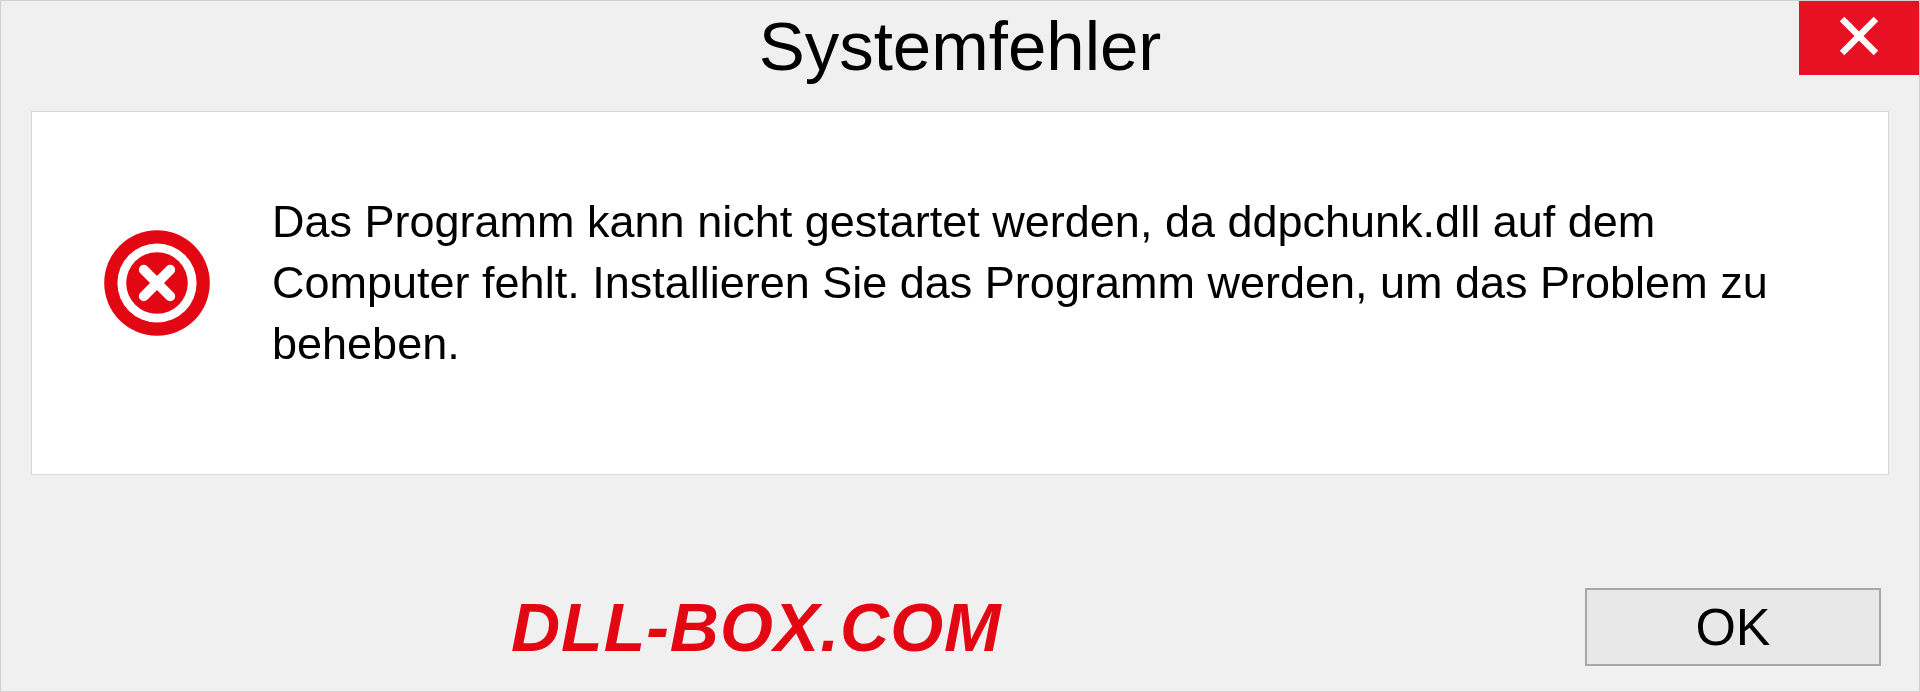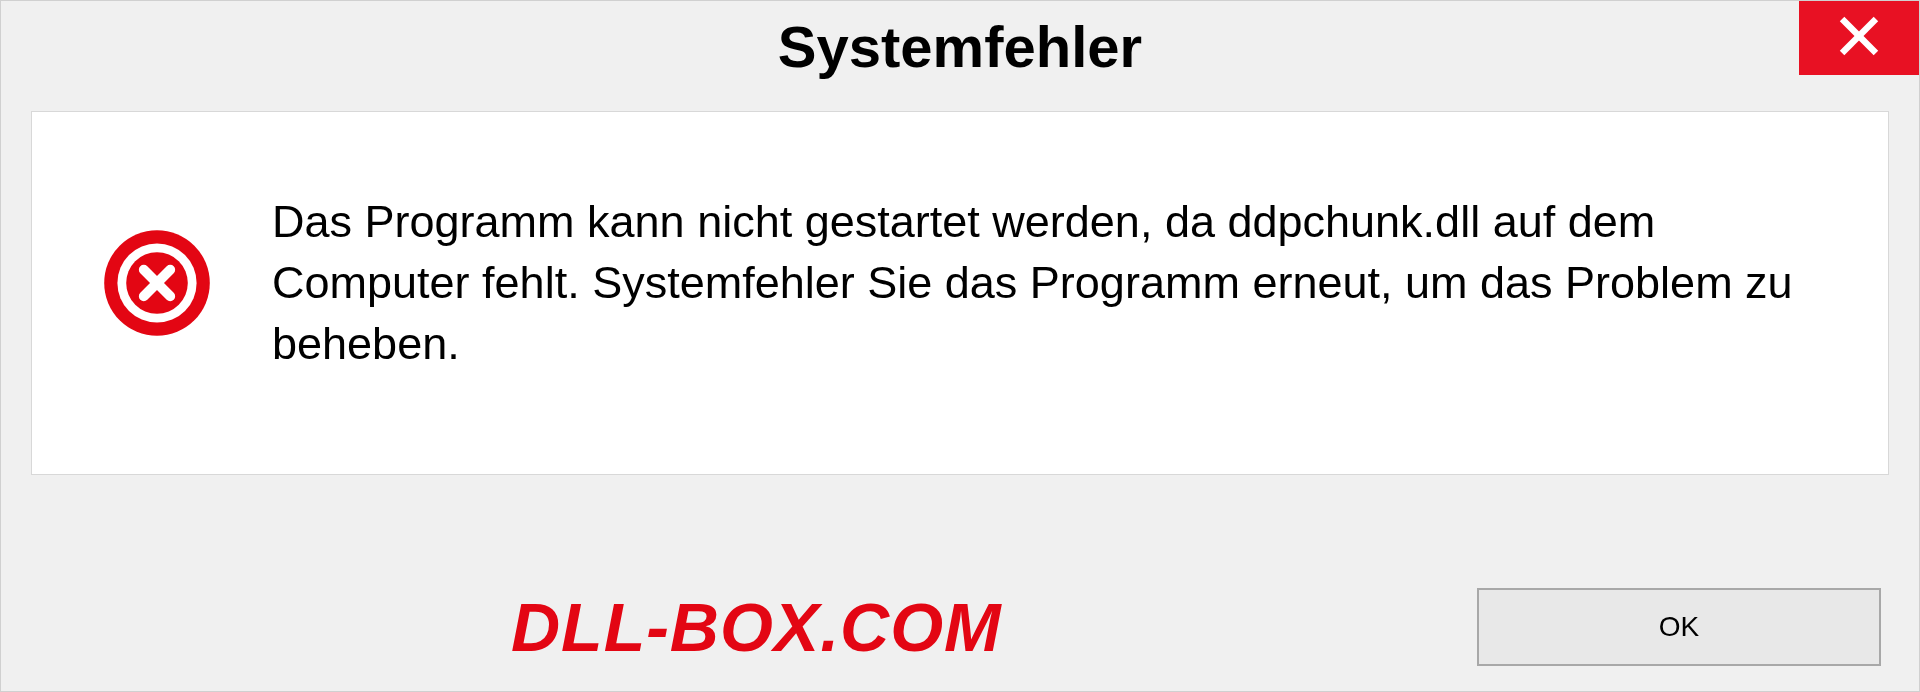--- a/index.html
+++ b/index.html
@@ -26,22 +26,22 @@
     }
     .title-bar {
       position: relative;
       height: 90px;
       display: flex;
       align-items: center;
       justify-content: center;
       background: #f0f0f0;
     }
     .title-text {
-      font-size: 58px;
-      font-weight: 700;
+      font-size: 69px;
+      font-weight: 400;
       color: #000;
       text-align: center;
     }
     .close-button {
       position: absolute;
       top: 0;
       right: 0;
       width: 120px;
       height: 74px;
       background: #e81123;
@@ -92,25 +92,25 @@
     }
     .watermark {
       font-size: 68px;
       font-weight: 800;
       font-style: italic;
       color: #e30613;
       letter-spacing: 1px;
       margin-left: 480px;
     }
     .ok-button {
-      width: 404px;
+      width: 296px;
       height: 78px;
       background: #e8e8e8;
       border: 2px solid #a8a8a8;
-      font-size: 28px;
+      font-size: 52px;
       font-family: inherit;
       color: #000;
       display: flex;
       align-items: center;
       justify-content: center;
       cursor: pointer;
     }
   </style>
 </head>
 <body>
@@ -131,20 +131,20 @@
   <div class="content-area">
     <div class="error-icon">
       <svg viewBox="0 0 100 100">
         <circle cx="50" cy="50" r="48" fill="#e30613"></circle>
         <circle cx="50" cy="50" r="36" fill="#ffffff"></circle>
         <circle cx="50" cy="50" r="28" fill="#e30613"></circle>
         <line x1="38" y1="38" x2="62" y2="62" stroke="#ffffff" stroke-width="9" stroke-linecap="round"></line>
         <line x1="62" y1="38" x2="38" y2="62" stroke="#ffffff" stroke-width="9" stroke-linecap="round"></line>
       </svg>
     </div>
-    <div class="message-text">Das Programm kann nicht gestartet werden, da ddpchunk.dll auf dem Computer fehlt. Systemfehler Sie das Programm erneut, um das Problem zu beheben.</div>
+    <div class="message-text">Das Programm kann nicht gestartet werden, da ddpchunk.dll auf dem Computer fehlt. Installieren Sie das Programm werden, um das Problem zu beheben.</div>
   </div>
 
   <div class="bottom-bar">
     <div class="watermark">DLL-BOX.COM</div>
     <button class="ok-button">OK</button>
   </div>
 </div>
 
 </body></html>

